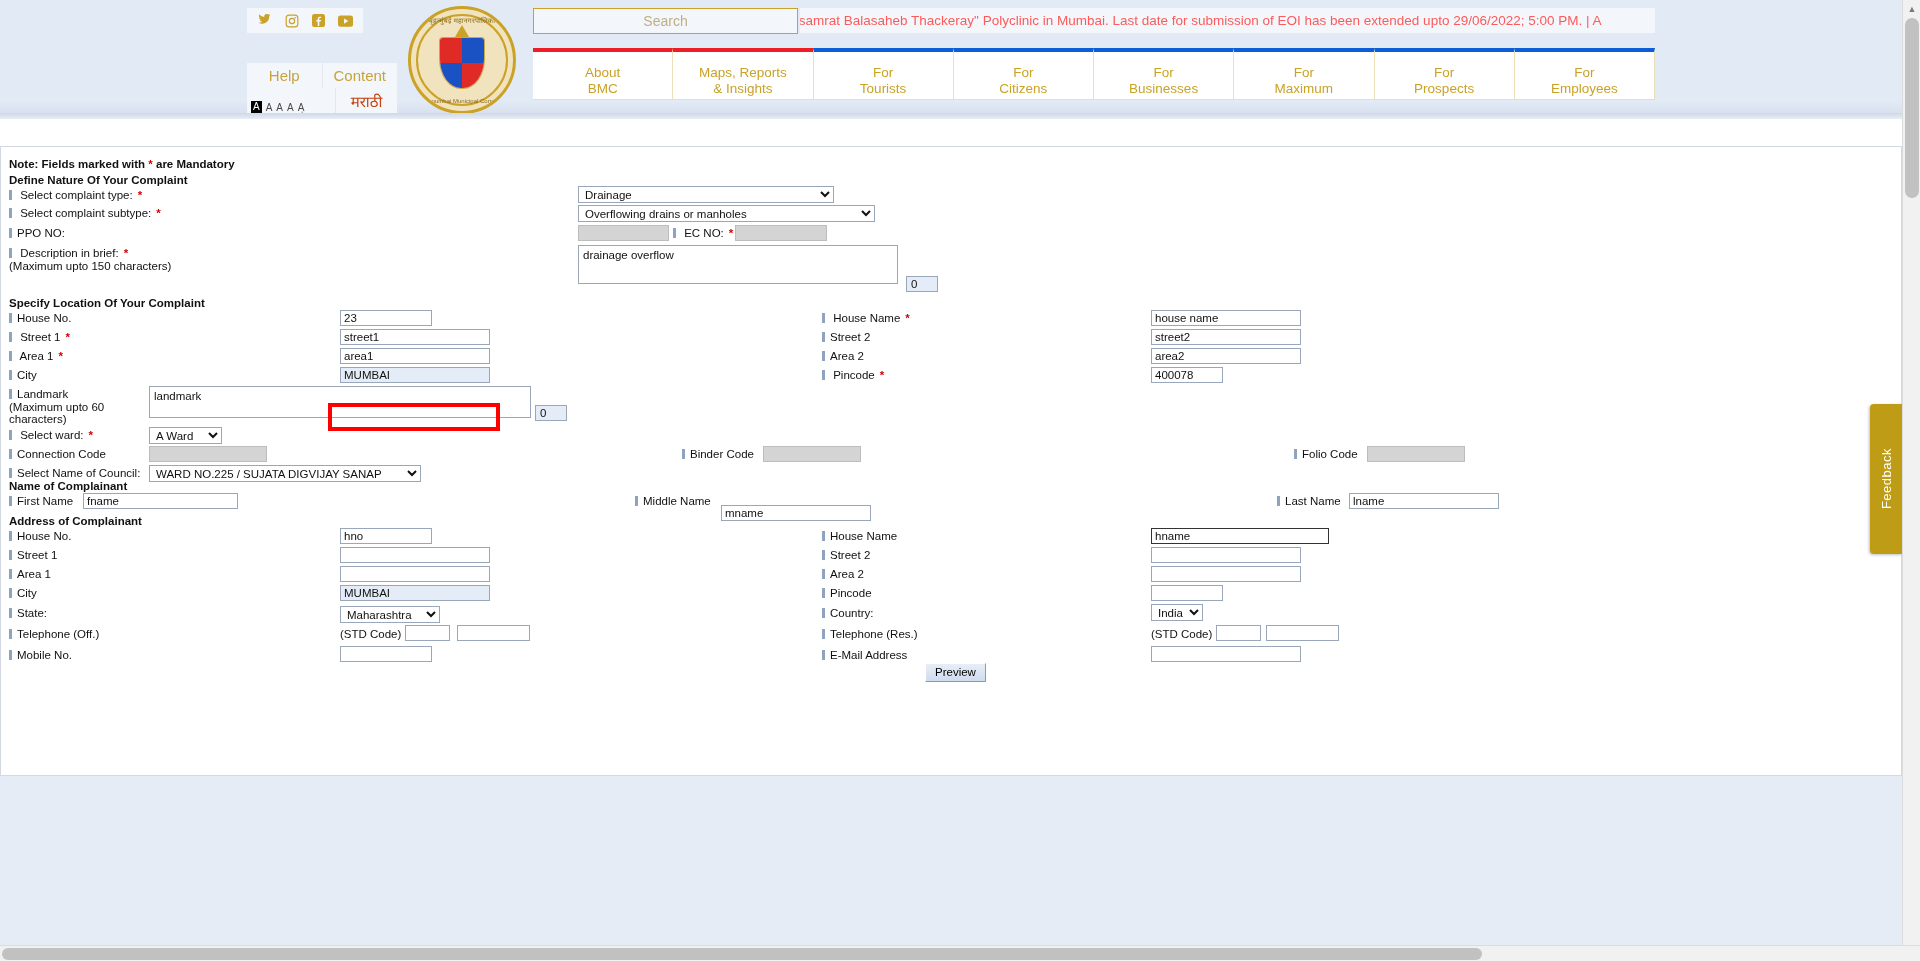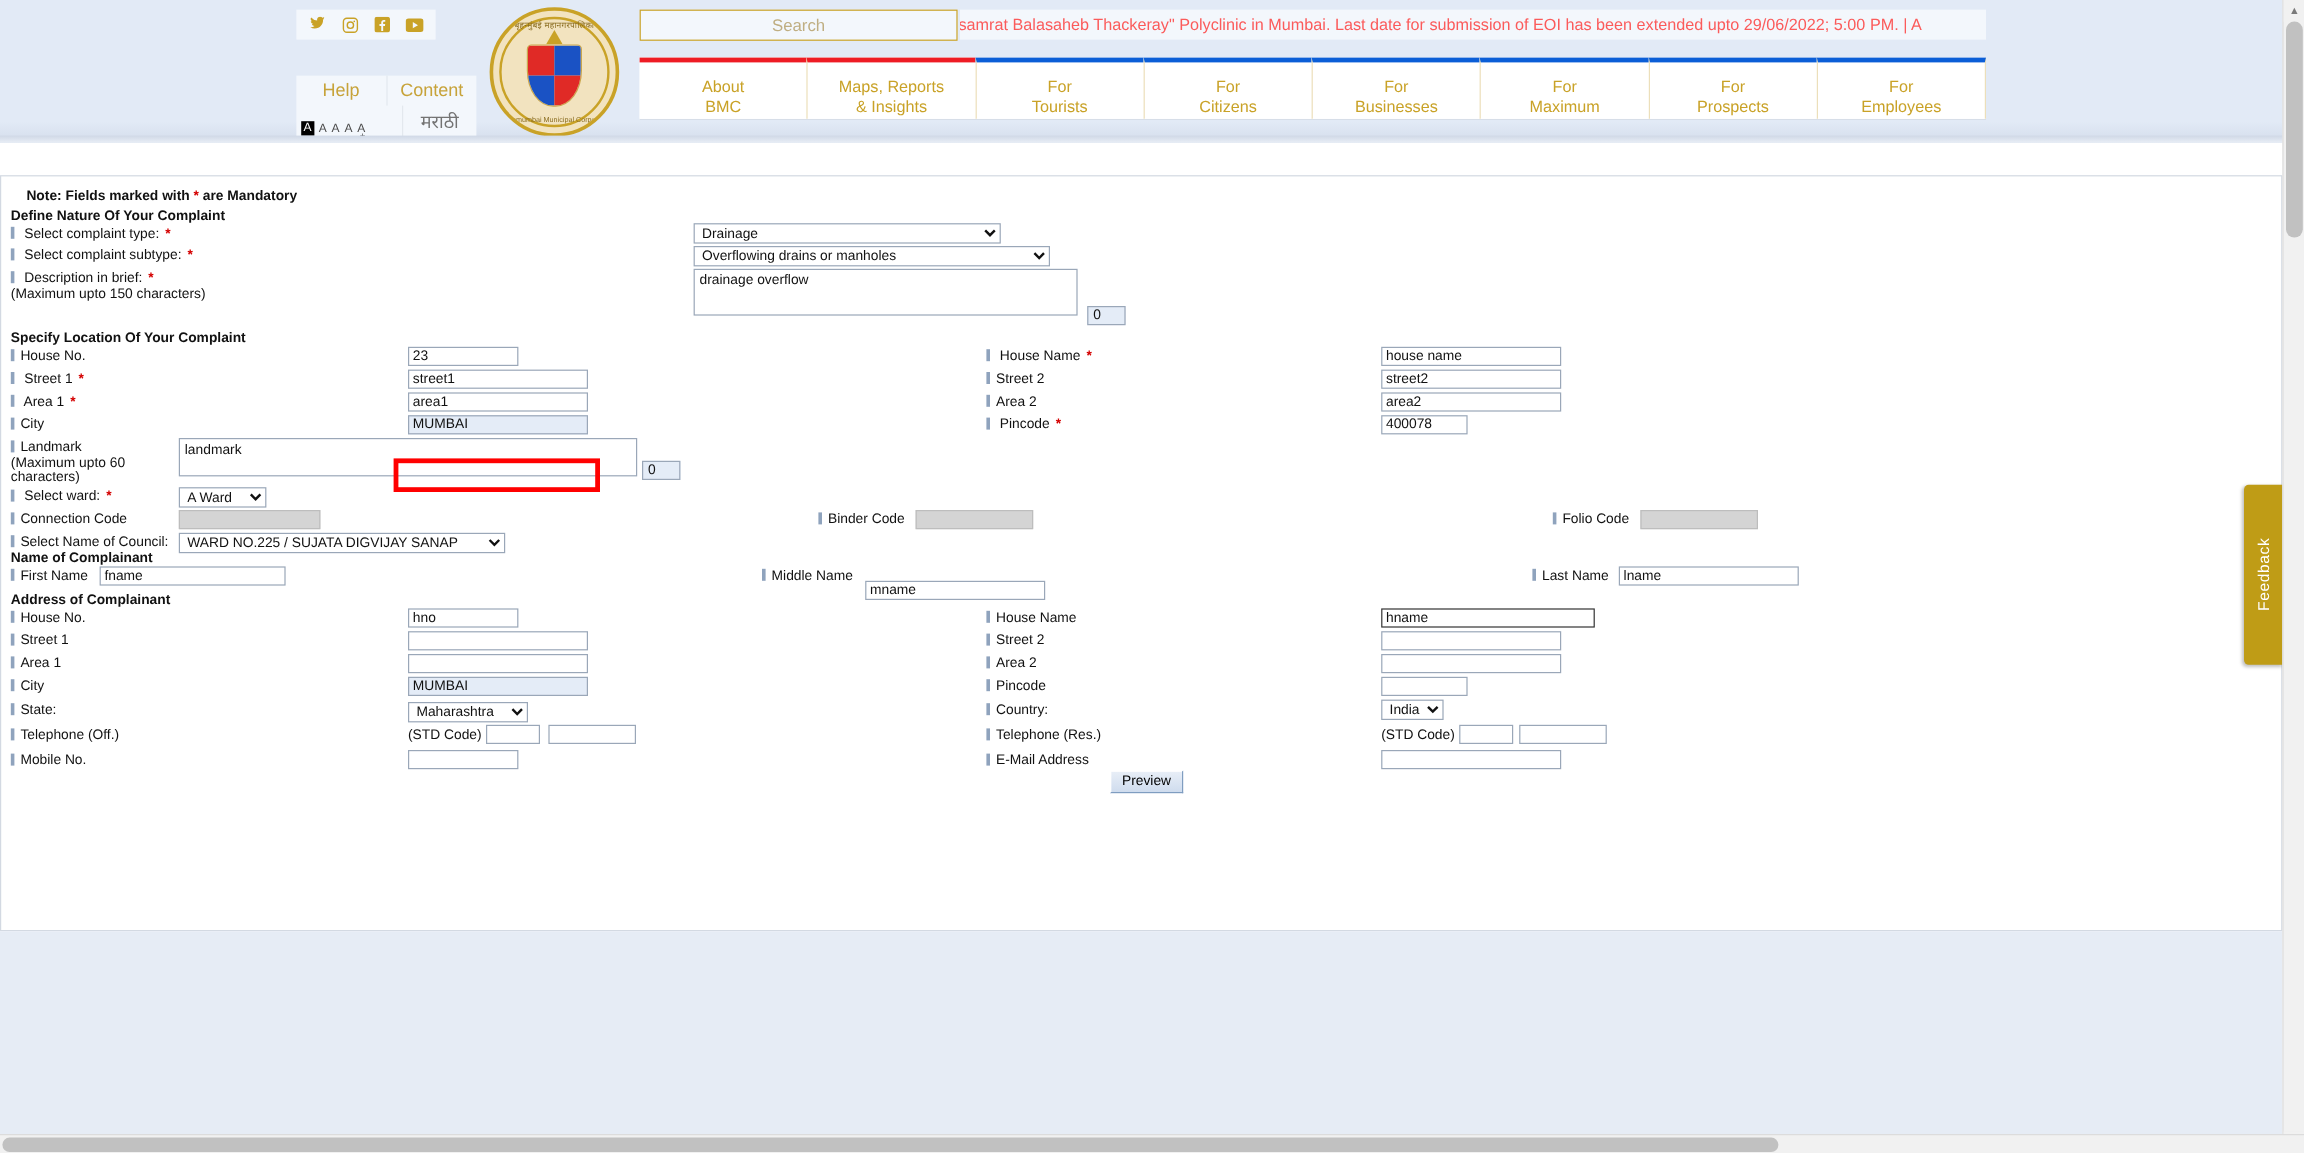--- a/index.html
+++ b/index.html
@@ -44,21 +44,21 @@
   .fontsizes { display:flex; align-items:flex-end; gap:4px; padding:1px 4px 2px 4px; flex:1;}
   .fs { color:#4a4a4a; line-height:1; display:inline-block;}
   .fs0 { background:#000; color:#fff; font-size:10px; padding:1px 2px;}
   .fs1 { font-size:10px; }
   .fs2 { font-size:10px; position:relative;}
   .fs2::after{content:"-";position:absolute;left:3px;top:8px;font-size:8px;}
   .fs3 { font-size:10px; }
   .fs4 { font-size:10px; position:relative;}
   .fs4::after{content:"+";position:absolute;left:2px;top:7px;font-size:8px;}
   .marathi {
-    width:62px; text-align:center; color:#737373;
+    width:62px; text-align:center; color:#c2410c;
     font-size:15px; padding:3px 0 4px 0;
     border-left:1px solid #e3e8ee;
   }
 
   
   .logo-wrap { position:absolute; left:408px; top:6px; width:108px; height:108px; }
   .logo-outer {
     width:108px;height:108px;border-radius:50%;
     background:#f2e3bf;
     border:3px solid #c9a227;
@@ -168,21 +168,21 @@
     border:1px solid #d3d9e2;
   }
   .panel-title {
     height:28px; background:#dfe6f0;
     display:flex; align-items:center;
     padding-left:8px;
     font-size:14.5px; font-weight:bold; color:#1a1a1a;
   }
   .panel-body { position:relative; padding:8px 0 0 0; font-size:12px; color:#111; }
 
-  .note { padding-left:21px; font-size:11.5px; font-weight:bold; margin:3px 0 2px 0;}
+  .note { padding-left:8px; font-size:11.5px; font-weight:bold; margin:3px 0 2px 0;}
   .note .star { color:#d40000; }
   .sectitle { padding-left:8px; font-size:11.5px; font-weight:bold; margin:4px 0 3px 0;}
 
   .row { position:relative; height:18.5px; }
   .lbl {
     position:absolute; font-size:11.5px; color:#111;
     white-space:nowrap;
   }
   .lbl::before {
     content:""; display:inline-block;
@@ -369,20 +369,28 @@
 
     <div class="row" style="height:19px;">
       <div class="lbl" style="left:8px; top:0;">
         <span>Select complaint subtype:</span><span class="req">*</span>
       </div>
       <select class="sel" style="position:absolute; left:577px; top:-2px; width:297px;">
         <option>Overflowing drains or manholes</option>
       </select>
     </div>
 
+    <div class="row" style="height:21px;">
+      <div class="lbl" style="left:8px; top:1px;">PPO NO:</div>
+      <input class="txt readonly" style="position: absolute; left: 577px; top: -1px; width: 91px;" readonly="" value="">
+      <div class="lbl" style="left:672px; top:1px;">
+        <span>EC NO:</span><span class="req">*</span>
+      </div>
+      <input class="txt readonly" style="position: absolute; left: 734px; top: -1px; width: 92px;" readonly="" value="">
+    </div>
 
     <div class="row" style="height:40px;padding-left:36px;">
       <div class="lbl" style="left:8px; top:0;">
         <span>Description in brief:</span><span class="req">*</span>
       </div>
       <div class="lbl nobar" style="left:8px; top:13px;">(Maximum upto 150 characters)</div>
       <textarea class="ta" style="position: absolute; left: 577px; top: -2px; width: 320px; height: 39px;">drainage overflow</textarea>
       <span class="counter" style="position:absolute; left:905px; top:29px; width:32px;">0</span>
     </div>
 

